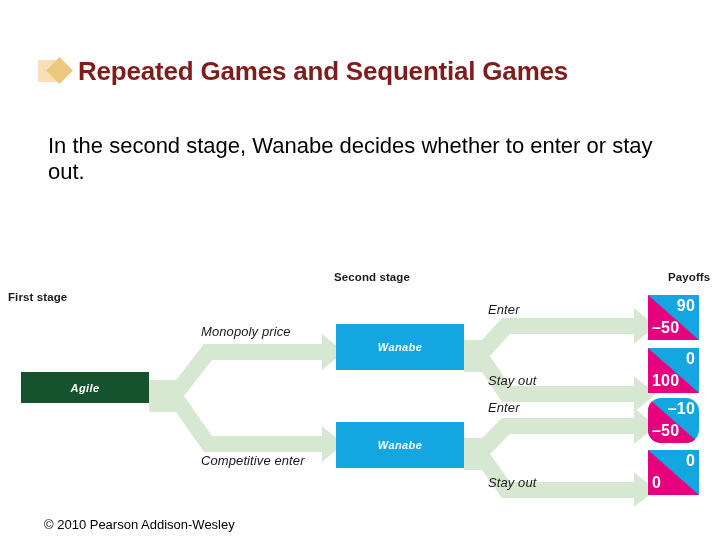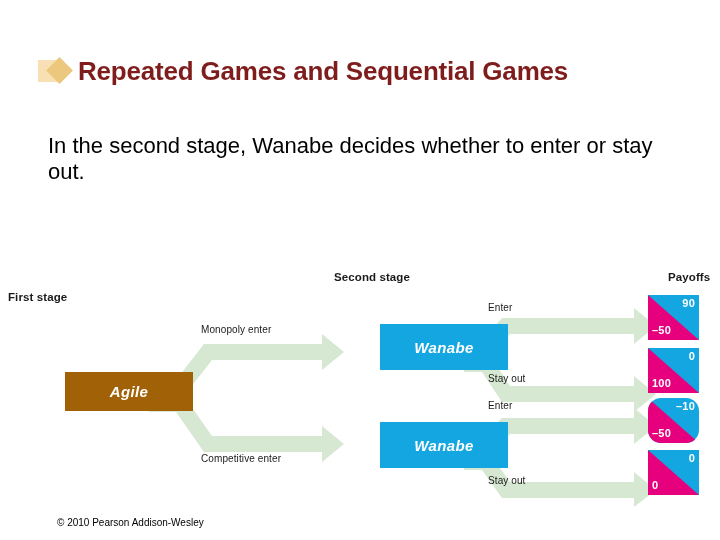--- a/index.html
+++ b/index.html
@@ -95,45 +95,45 @@
 
   
   .node {
     position: absolute;
     display: flex;
     align-items: center;
     justify-content: center;
     color: #ffffff;
     font-weight: bold;
     font-style: italic;
-    font-size: 15px;
+    font-size: 11px;
     letter-spacing: 0.4px;
-    margin-left: 44px;
   }
   .node-agile {
     left: 21px;  top: 110px;
-    width: 128px; height: 39px;
-    background: #a16207;
+    width: 128px; height: 31px;
+    background: #14532d;
     text-align: center;
   }
   .node-wanabe-1 {
     left: 336px; top: 62px;
     width: 128px; height: 46px;
     background: #13a6e0;
   }
   .node-wanabe-2 {
     left: 336px; top: 160px;
     width: 128px; height: 46px;
     background: #13a6e0;
   }
 
   
   .branch-label {
     position: absolute;
-    font-size: 10px;
+    font-size: 13px;
+    font-style: italic;
     color: #1a1a1a;
     white-space: nowrap;
     letter-spacing: 0.1px;
   }
   .lbl-monopoly    { left: 201px; top: 62px; }
   .lbl-competitive { left: 201px; top: 191px; }
   .lbl-enter-1     { left: 488px; top: 40px; }
   .lbl-stayout-1   { left: 488px; top: 111px; }
   .lbl-enter-2     { left: 488px; top: 138px; }
   .lbl-stayout-2   { left: 488px; top: 213px; }
@@ -152,40 +152,40 @@
     background: #13a6e0;
   }
   .payoff .tri-lower {
     position: absolute;
     inset: 0;
     background: #e6007e;
     clip-path: polygon(0 0, 0 100%, 100% 100%);
   }
   .payoff .pv {
     position: absolute;
-    font-size: 11px;
+    font-size: 16px;
     font-weight: bold;
     color: #ffffff;
     line-height: 1;
     letter-spacing: 0.2px;
   }
   .payoff .pv-top   { right: 4px; top: 3px; }
   .payoff .pv-bot   { left: 4px;  bottom: 4px; }
 
   .payoff-1 { top: 33px; }
   .payoff-2 { top: 86px; }
   .payoff-3 { top: 136px; border-radius: 13px; }
   .payoff-4 { top: 188px; }
 
   
   .footer {
     position: absolute;
-    left: 57px;
+    left: 44px;
     top: 517px;
-    font-size: 10px;
+    font-size: 13px;
     color: #000000;
     white-space: nowrap;
   }
 </style>
 </head>
 <body>
 
 <div class="title-row">
   <span class="title-bullet">
     <span class="b-square"></span>
@@ -212,21 +212,21 @@
   </svg>
 
   <div class="stage-label stage-first">First stage</div>
   <div class="stage-label stage-second">Second stage</div>
   <div class="stage-label stage-payoffs">Payoffs</div>
 
   <div class="node node-agile">Agile</div>
   <div class="node node-wanabe-1">Wanabe</div>
   <div class="node node-wanabe-2">Wanabe</div>
 
-  <div class="branch-label lbl-monopoly">Monopoly enter</div>
+  <div class="branch-label lbl-monopoly">Monopoly price</div>
   <div class="branch-label lbl-competitive">Competitive enter</div>
   <div class="branch-label lbl-enter-1">Enter</div>
   <div class="branch-label lbl-stayout-1">Stay out</div>
   <div class="branch-label lbl-enter-2">Enter</div>
   <div class="branch-label lbl-stayout-2">Stay out</div>
 
   <div class="payoff payoff-1">
     <span class="tri-upper"></span>
     <span class="tri-lower"></span>
     <span class="pv pv-top">90</span>

